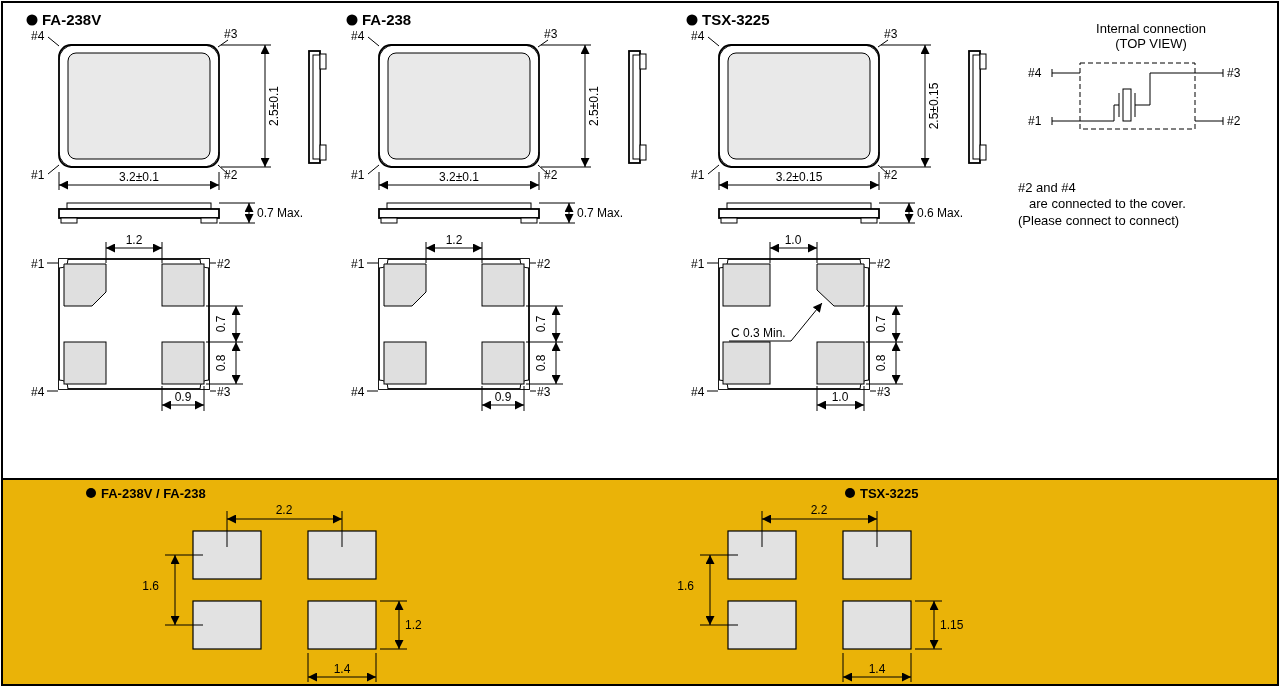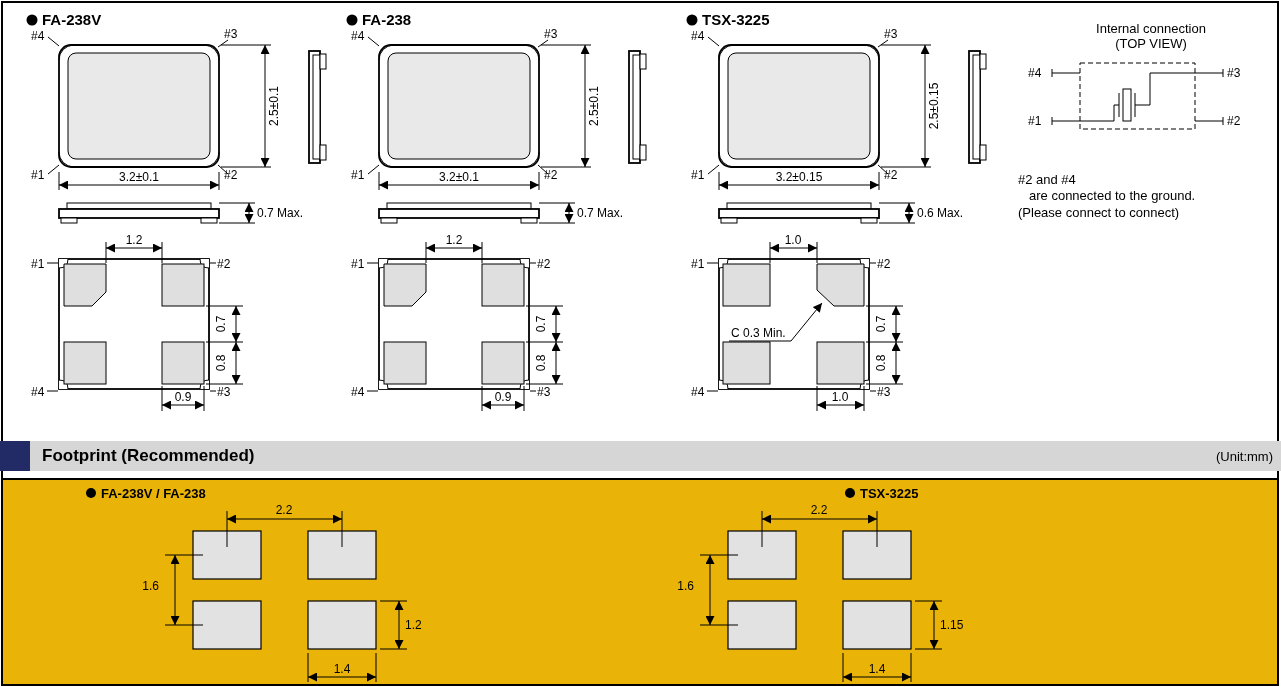--- a/index.html
+++ b/index.html
@@ -2,21 +2,21 @@
 <html><head>
 <meta charset="utf-8">
 <style>
   *{margin:0;padding:0;box-sizing:border-box}
   html,body{background:#fff}
   body{width:1281px;height:687px;font-family:"Liberation Sans",sans-serif;color:#000}
   .page{position:relative;width:1281px;height:687px;overflow:hidden;background:#fff}
   .top-box{position:absolute;left:1px;top:1px;width:1278px;height:552px;border:2px solid #000;background:#fff}
   .pkg{position:absolute;top:4px}
   .ic{position:absolute;left:1015px;top:16px;width:262px}
-  .ic-notes{font-size:13px;margin-top:14px;line-height:1.25}
+  .ic-notes{font-size:13px;margin-top:22px;line-height:1.25}
   .ic-notes .ind{padding-left:11px}
   .section-bar{position:absolute;left:0;top:441px;width:1281px;height:30px;background:#d6d6d6;display:flex;align-items:center}
   .sec-sq{width:30px;height:30px;background:#232b66;flex:0 0 30px}
   .sec-title{font-size:17px;font-weight:bold;padding-left:12px;flex:1}
   .sec-unit{font-size:13px;padding-right:8px}
   .bottom-box{position:absolute;left:1px;top:478px;width:1278px;height:208px;border:2px solid #000;background:#eab308}
   .fp{position:absolute;top:3px}
   svg text{font-family:"Liberation Sans",sans-serif;font-size:12px;fill:#000}
   .t-title{font-size:15px;font-weight:bold}
   .t-ftitle{font-size:13px;font-weight:bold}
@@ -344,31 +344,26 @@
         <line x1="205" y1="98" x2="205" y2="106" class="ln1"></line>
         <text x="209" y="106">#2</text>
         <g>
           <line x1="101" y1="74" x2="101" y2="98" class="ln1"></line>
           <line x1="117" y1="74" x2="117" y2="98" class="ln1"></line>
           <rect x="105" y="70" width="8" height="32" class="ln1 fw"></rect>
         </g>
       </svg>
       <div class="ic-notes">
         <div>#2 and #4</div>
-        <div class="ind">are connected to the ground.</div>
+        <div class="ind">are connected to the cover.</div>
         <div>(Please connect to connect)</div>
       </div>
     </div>
   </div>
 
-  <div class="section-bar">
-    <div class="sec-sq"></div>
-    <div class="sec-title">Footprint (Recommended)</div>
-    <div class="sec-unit">(Unit:mm)</div>
-  </div>
 
   <div class="bottom-box">
 
     <svg class="fp" style="left:50px" width="580" height="200" viewBox="0 0 580 200">
       <circle cx="38" cy="10" r="5" fill="#000"></circle>
       <text x="48" y="15" class="t-ftitle">FA-238V / FA-238</text>
       <rect x="140" y="48" width="68" height="48" class="pad2"></rect>
       <rect x="255" y="48" width="68" height="48" class="pad2"></rect>
       <rect x="140" y="118" width="68" height="48" class="pad2"></rect>
       <rect x="255" y="118" width="68" height="48" class="pad2"></rect>

